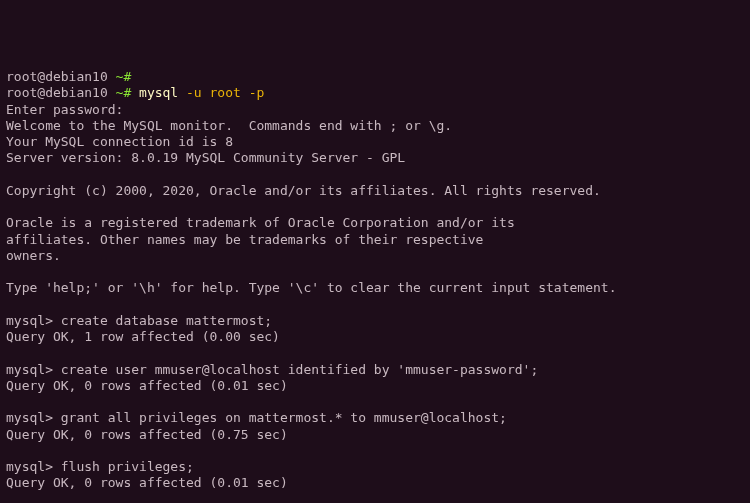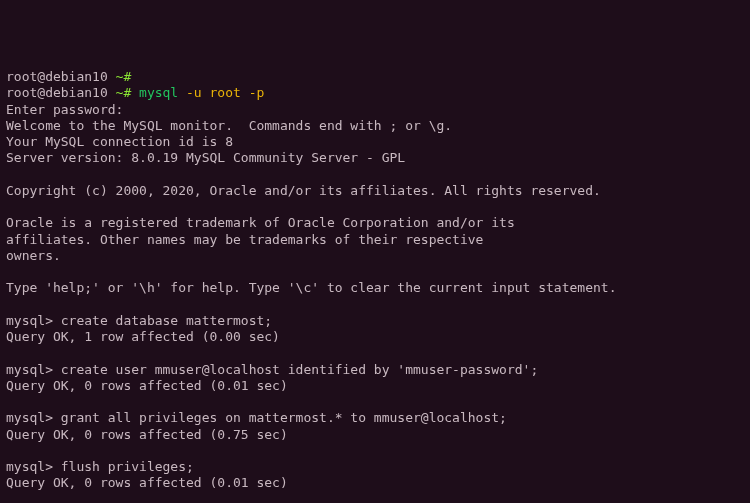--- a/index.html
+++ b/index.html
@@ -22,21 +22,21 @@
     .line {
       display: block;
     }
     .prompt-user {
       color: #c8b8c0;
     }
     .prompt-tilde {
       color: #8ae234;
     }
     .cmd-mysql {
-      color: #22c55e;
+      color: #fef9c3;
     }
     .cmd-rest {
       color: #eab308;
     }
   </style>
 </head>
 <body>
 
 
 

